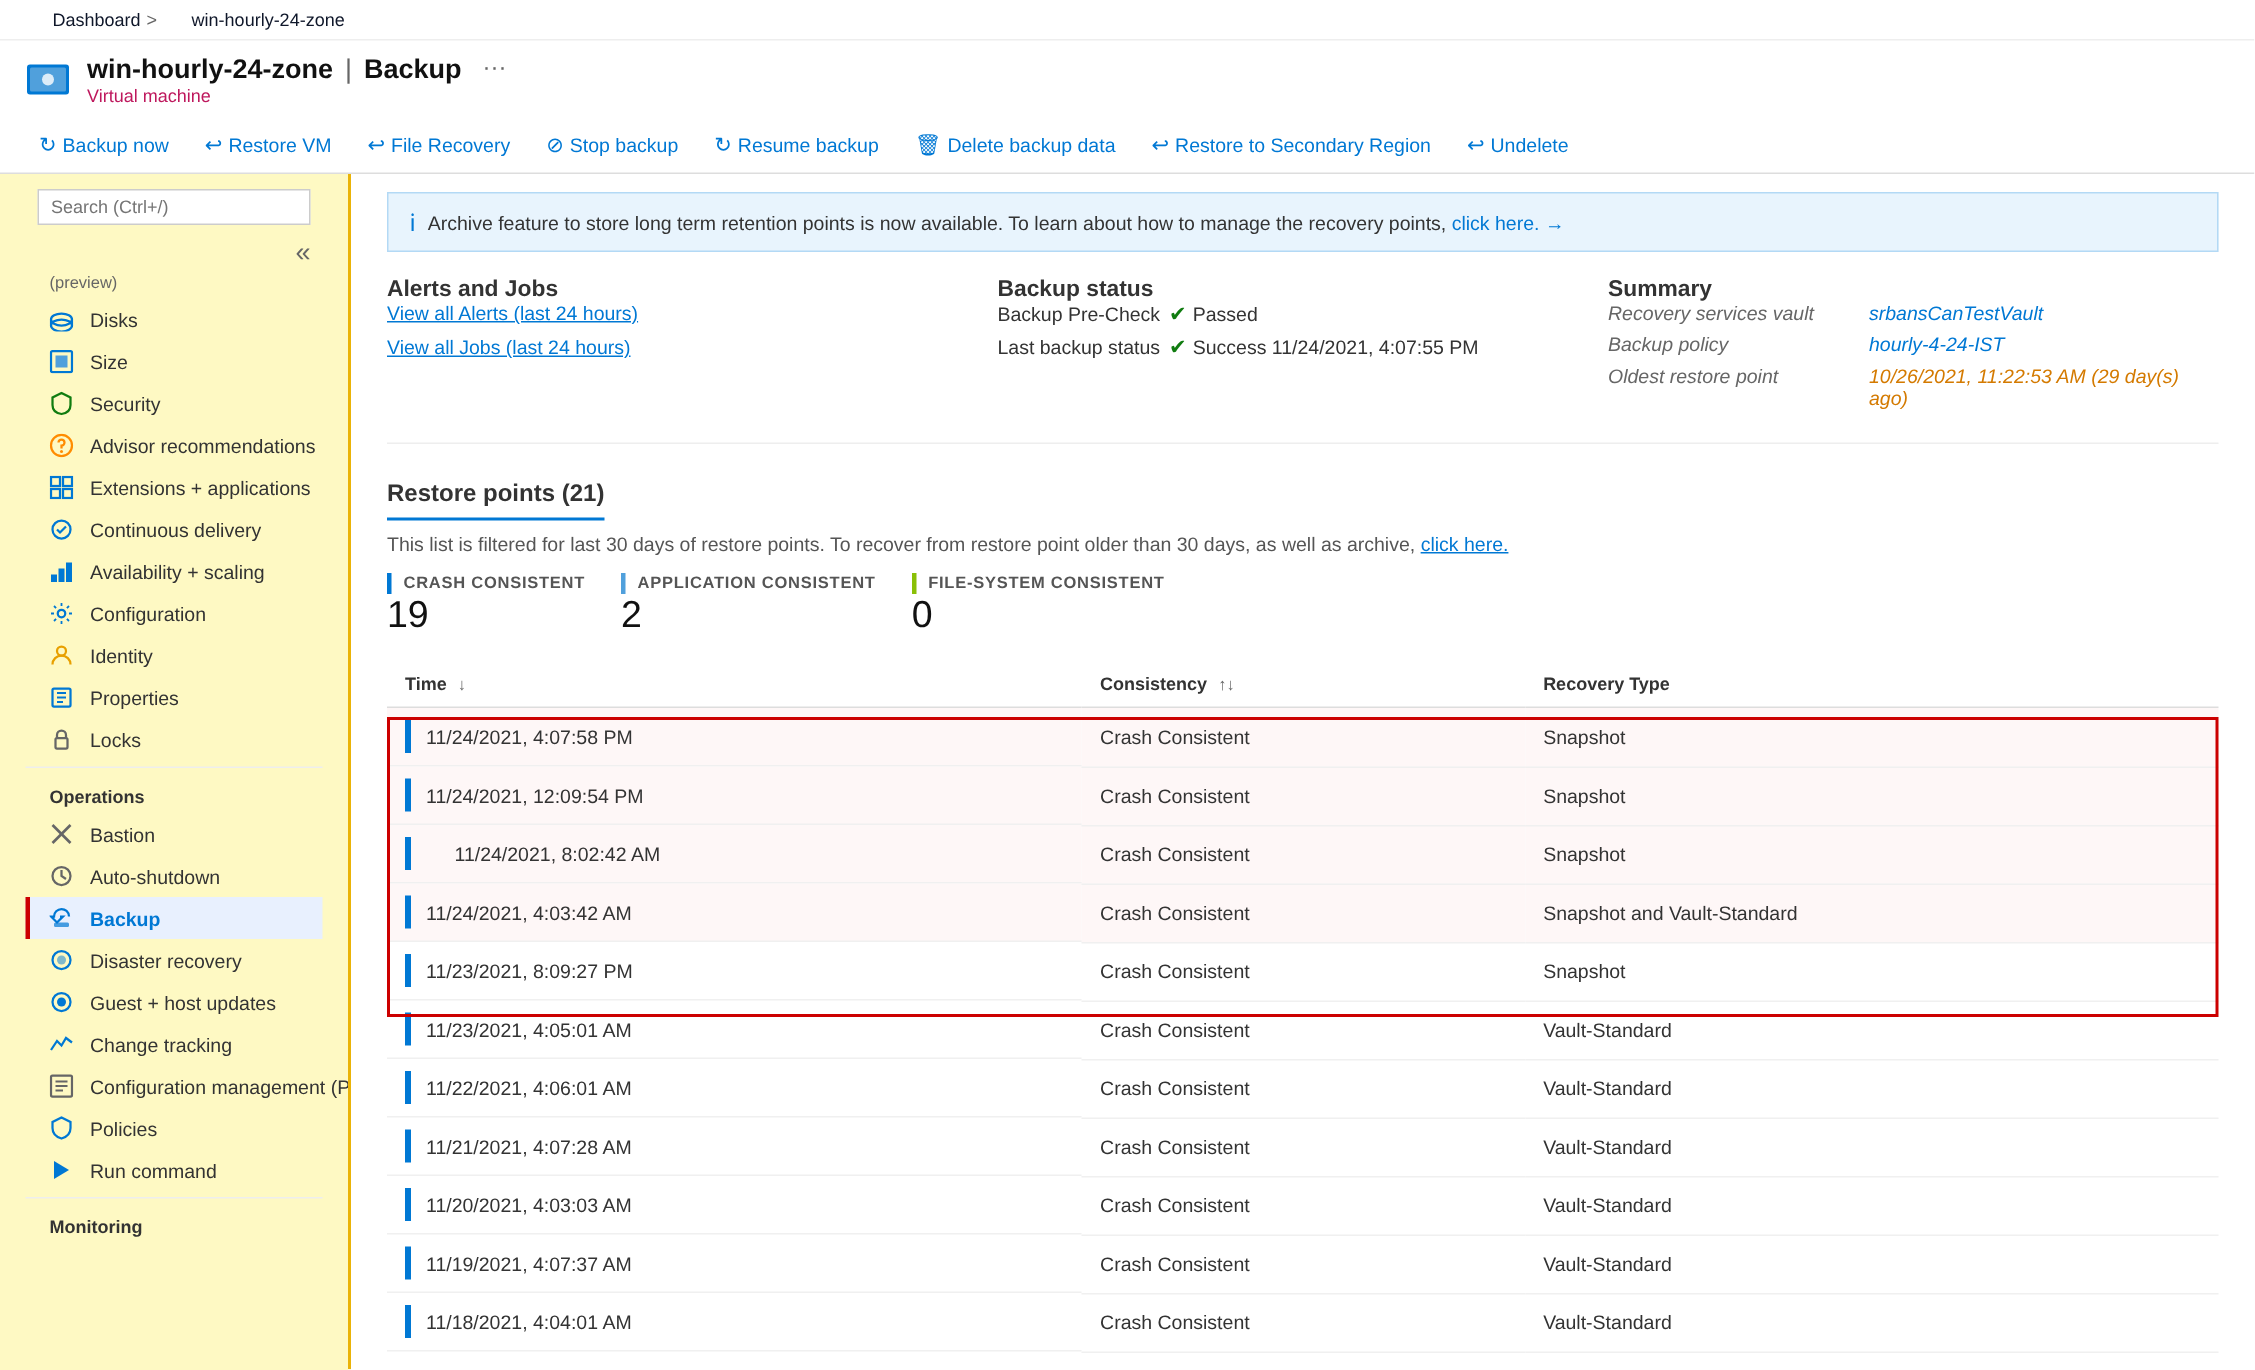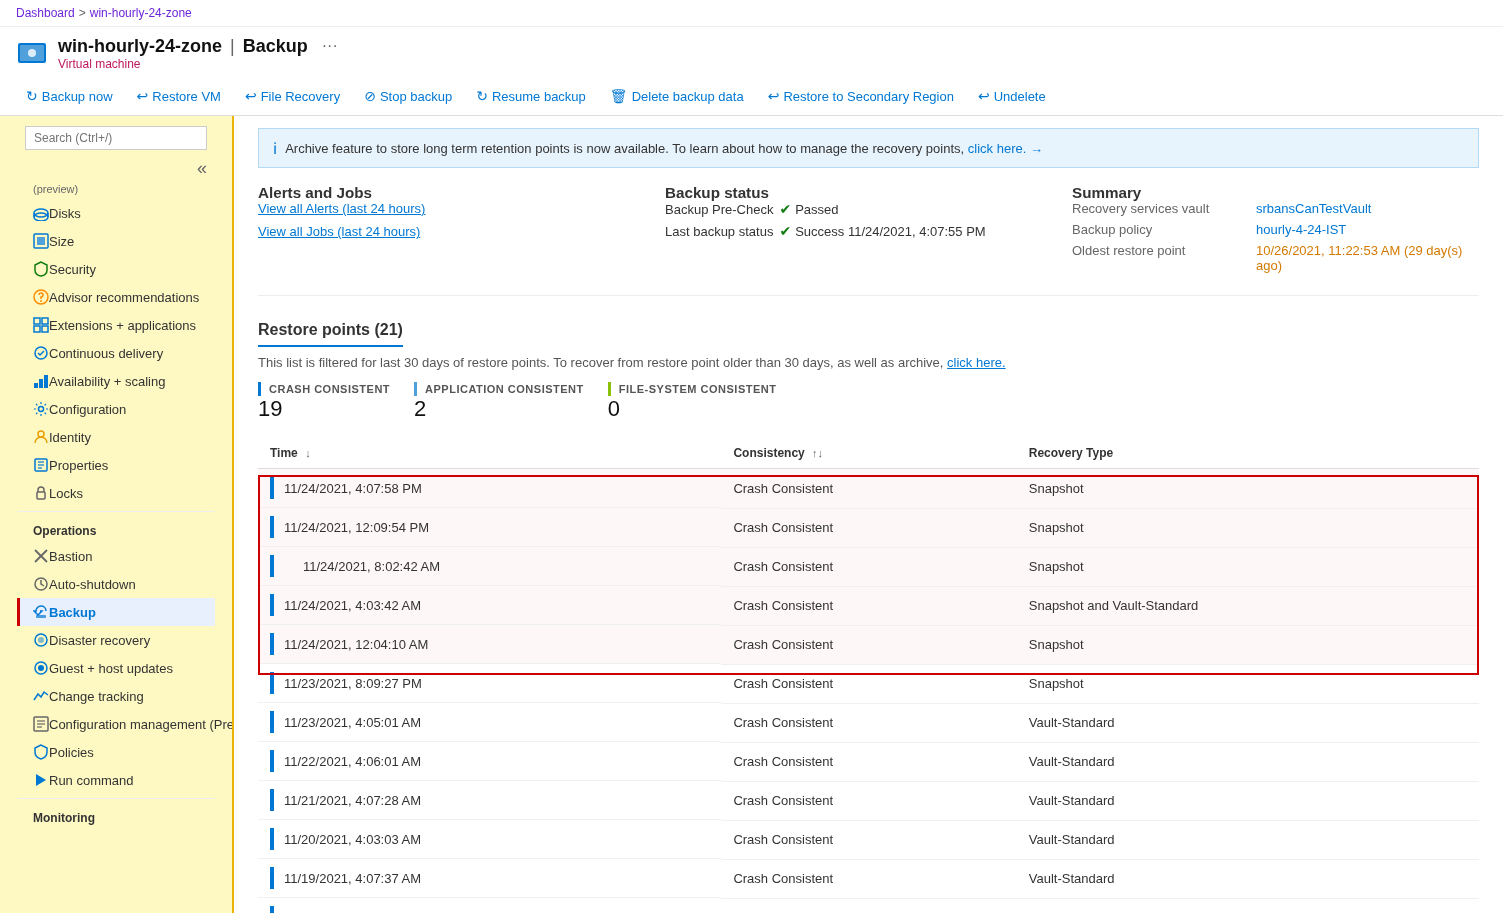--- a/index.html
+++ b/index.html
@@ -1,21 +1,21 @@
 <!DOCTYPE html>
 <html><head>
   <meta charset="utf-8">
   <style>
     * { box-sizing: border-box; margin: 0; padding: 0; }
     body { font-family: 'Segoe UI', Arial, sans-serif; font-size: 13px; color: #333; background: #fff; display: flex; flex-direction: column; height: 100vh; overflow: hidden; }
     
     
     .breadcrumb { padding: 6px 16px; font-size: 12px; color: #0078d4; display: flex; align-items: center; gap: 4px; border-bottom: 1px solid #eee; }
     .breadcrumb span { color: #333; }
-    .breadcrumb a { color: #6d28d9; text-decoration: none; }
+    .breadcrumb a { color: #0f172a; text-decoration: none; margin-left: 19px; }
     .breadcrumb .sep { color: #666; }
     
     
     .page-header { display: flex; align-items: center; padding: 8px 16px 6px; gap: 10px; }
     .page-icon { width: 32px; height: 32px; }
     .page-title-group { display: flex; flex-direction: column; }
     .page-title { font-size: 18px; font-weight: 600; color: #111; display: flex; align-items: center; gap: 8px; }
     .page-subtitle { font-size: 12px; color: #be185d; }
     .ellipsis-btn { background: none; border: none; cursor: pointer; font-size: 16px; color: #666; padding: 2px 6px; }
     
@@ -24,55 +24,55 @@
     .toolbar-btn { display: flex; align-items: center; gap: 4px; padding: 5px 10px; background: none; border: none; cursor: pointer; color: #0078d4; font-size: 13px; white-space: nowrap; }
     .toolbar-btn .icon { font-size: 14px; }
     
     
     .main-layout { display: flex; flex: 1; overflow: hidden; }
     
     
     .sidebar { width: 234px; min-width: 234px; border-right: 2px solid #eab308; overflow-y: auto; padding: 4px 17px; background: #fef9c3; }
     .sidebar-search { padding: 6px 8px; }
     .sidebar-search input { width: 100%; padding: 4px 8px; border: 1px solid #ccc; font-size: 12px; color: #333; }
-    .sidebar-item { display: flex; align-items: center; padding: 6px 16px; cursor: pointer; gap: 0; font-size: 13px; color: #333; white-space: nowrap; }
+    .sidebar-item { display: flex; align-items: center; padding: 6px 16px; cursor: pointer; gap: 11px; font-size: 13px; color: #333; white-space: nowrap; }
     .sidebar-item.active { background: #e8f0fe; color: #0078d4; font-weight: 600; border-left: 3px solid #c00; padding-left: 13px; }
     .sidebar-item .item-icon { width: 16px; height: 16px; display: flex; align-items: center; justify-content: center; font-size: 14px; flex-shrink: 0; }
     .sidebar-section-header { padding: 8px 16px 4px; font-size: 12px; font-weight: 600; color: #333; }
     .sidebar-divider { height: 1px; background: #eee; margin: 4px 0; }
     .sidebar-preview { font-size: 11px; color: #666; padding: 2px 16px 4px; }
     
     
     .content { flex: 1; overflow-y: auto; padding: 12px 24px; }
     
     
     .info-banner { background: #e8f4fd; border: 1px solid #b3d9f5; padding: 8px 14px; margin-bottom: 16px; font-size: 13px; color: #333; display: flex; align-items: center; gap: 8px; }
     .info-banner .info-icon { color: #0078d4; font-size: 16px; }
     .info-banner a { color: #0078d4; text-decoration: none; }
     
     
     .status-grid { display: grid; grid-template-columns: 1fr 1fr 1fr; gap: 0; margin-bottom: 25px; border-bottom: 1px solid #eee; padding-bottom: 16px; }
     .status-row { display: flex; align-items: center; gap: 6px; margin-bottom: 6px; font-size: 13px; }
     .status-value { display: flex; align-items: center; gap: 4px; }
     .check-icon { color: #107c10; font-size: 14px; }
-    .summary-row { display: flex; gap: 24px; margin-bottom: 6px; font-size: 13px; }
+    .summary-row { display: flex; gap: 14px; margin-bottom: 6px; font-size: 13px; font-style: italic; }
     .summary-key { color: #666; min-width: 160px; }
     .summary-val { color: #0078d4; text-decoration: none; }
     .summary-val-text { color: #d47a00; }
     
     
     .restore-title { font-size: 16px; font-weight: 600; margin-bottom: 4px; }
     .restore-subtitle { font-size: 13px; color: #555; margin-bottom: 12px; }
     .restore-subtitle a { color: #0078d4; }
     
     
     .consistency-badges { display: flex; gap: 24px; margin-bottom: 16px; }
     .badge-item { display: flex; flex-direction: column; }
     .badge-label { font-size: 11px; font-weight: 600; color: #555; letter-spacing: 0.5px; display: flex; align-items: center; gap: 4px; }
-    .badge-count { font-size: 22px; font-weight: 300; color: #111; }
+    .badge-count { font-size: 25px; font-weight: 300; color: #111; }
     
     
     .restore-table { width: 100%; border-collapse: collapse; }
     .restore-table th { text-align: left; padding: 8px 12px; font-size: 12px; font-weight: 600; color: #333; border-bottom: 1px solid #ddd; cursor: pointer; }
     .restore-table th .sort-icon { color: #666; font-size: 11px; margin-left: 4px; }
     .restore-table td { padding: 8px 12px; font-size: 13px; border-bottom: 1px solid #f0f0f0; vertical-align: middle; }
   </style>
 </head>
 <body>
 
@@ -477,28 +477,20 @@
     <td>Snapshot</td>
   </tr>
               <tr style="background: rgb(254, 247, 247);">
     <td style="display:flex; align-items:center;">
       <span style="display:inline-block;width:4px;height:22px;background:#0078d4;margin-right:10px;flex-shrink:0;"></span>
       <span>11/24/2021, 4:03:42 AM</span>
     </td>
     <td>Crash Consistent</td>
     <td>Snapshot and Vault-Standard</td>
   </tr>
-              <tr style="background: rgb(254, 247, 247);">
-    <td style="display:flex; align-items:center;">
-      <span style="display:inline-block;width:4px;height:22px;background:#0078d4;margin-right:10px;flex-shrink:0;"></span>
-      <span>11/24/2021, 12:04:10 AM</span>
-    </td>
-    <td>Crash Consistent</td>
-    <td>Snapshot</td>
-  </tr>
               <tr>
     <td style="display:flex; align-items:center;">
       <span style="display:inline-block;width:4px;height:22px;background:#0078d4;margin-right:10px;flex-shrink:0;"></span>
       <span>11/23/2021, 8:09:27 PM</span>
     </td>
     <td>Crash Consistent</td>
     <td>Snapshot</td>
   </tr>
               <tr>
     <td style="display:flex; align-items:center;">

